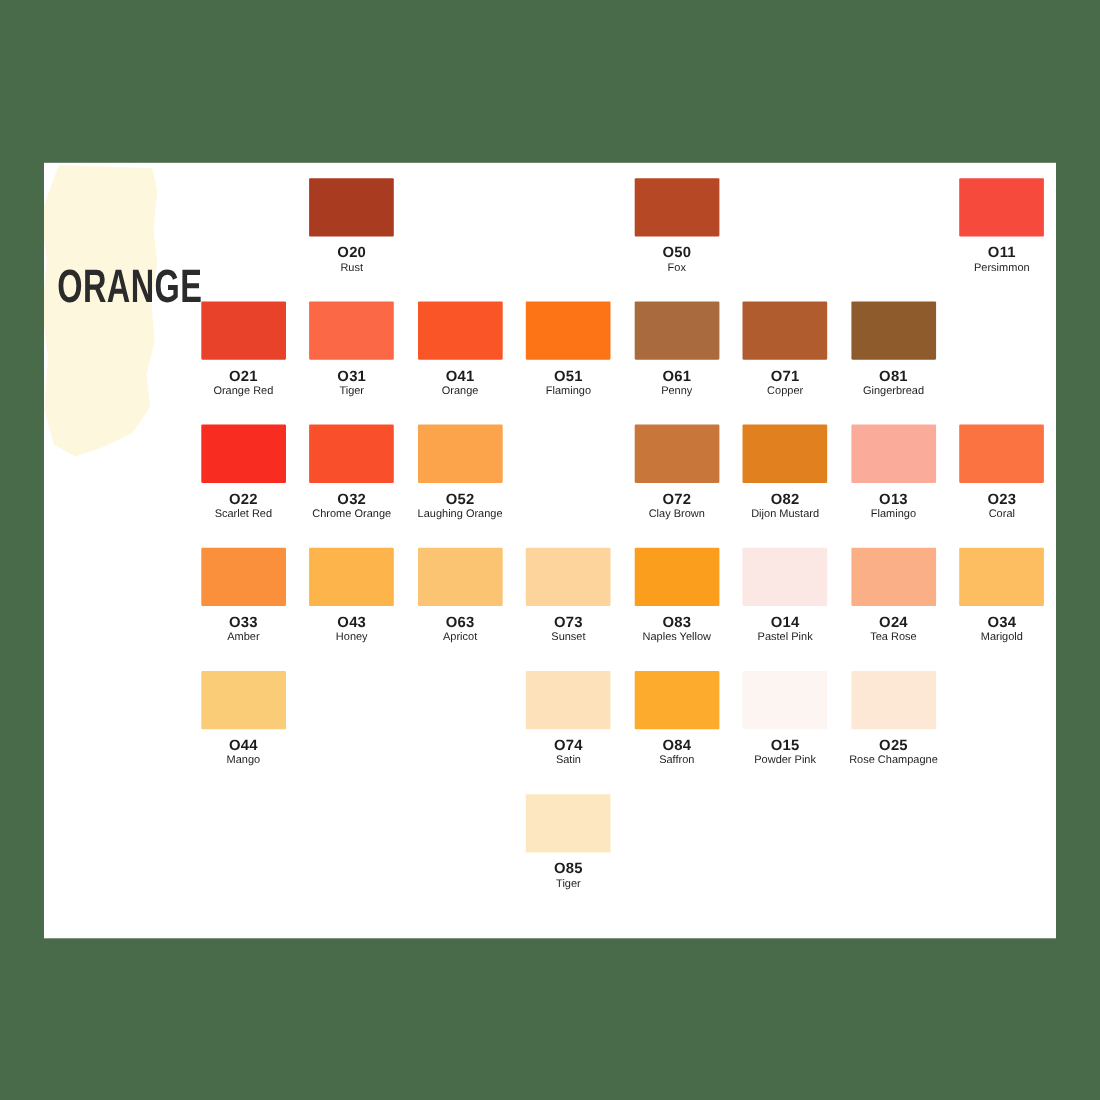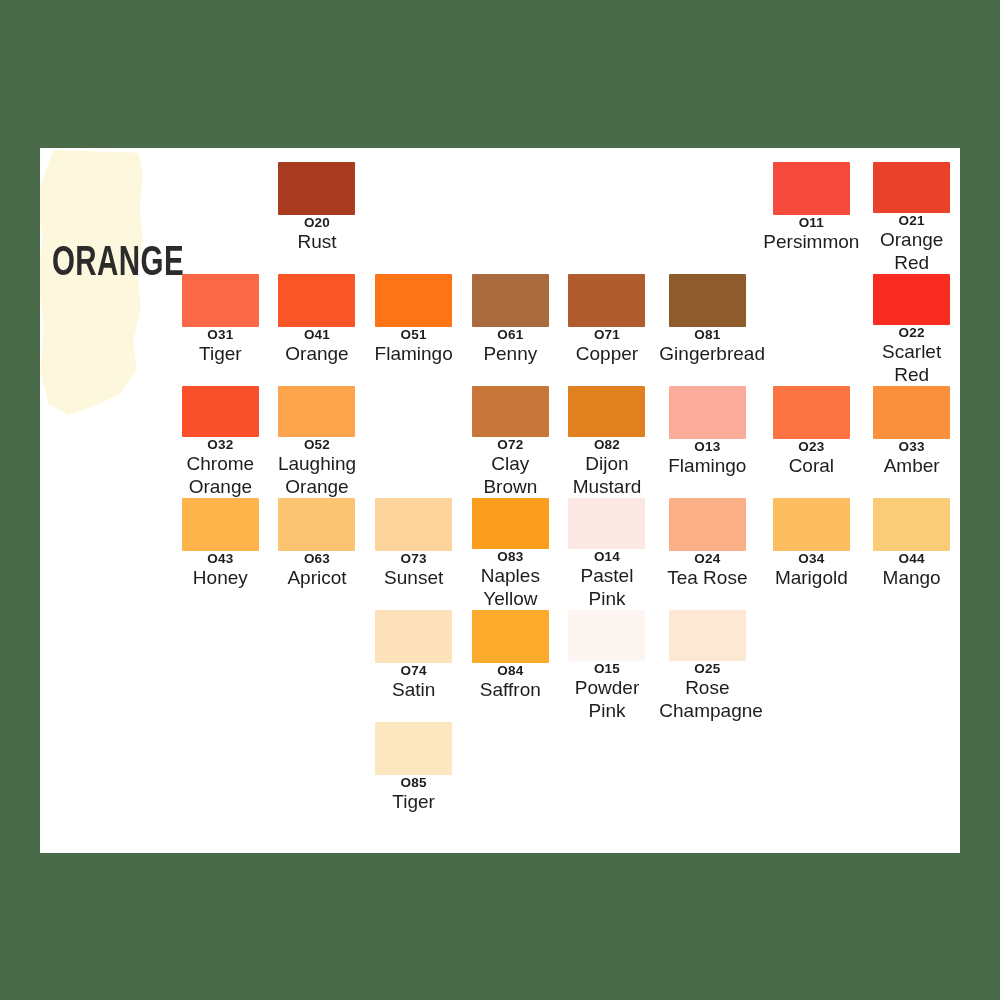--- a/index.html
+++ b/index.html
@@ -62,29 +62,29 @@
   }
   .cell.empty { visibility:hidden; }
 
   .chip {
     width:77px;
     height:53px;
     border-radius:1px;
   }
 
   .code {
-    margin-top:0;
+    margin-top:7px;
     font-size:13.5px;
     font-weight:bold;
     color:#1d1d1d;
     letter-spacing:0.2px;
     line-height:1.18;
   }
   .cname {
-    font-size:19px;
+    font-size:10px;
     color:#1d1d1d;
     line-height:1.18;
     text-align:center;
     max-width:96px;
   }
 </style>
 </head>
 <body style="background: rgb(74, 107, 74);">
 
 <div id="card" style="background: rgb(255, 255, 255);">
@@ -95,20 +95,25 @@
 
   <div id="grid">
       <div class="cell empty"></div>
       <div class="cell">
         <div class="chip" style="background: rgb(169, 59, 32);"></div>
         <div class="code">O20</div>
         <div class="cname">Rust</div>
       </div>
       <div class="cell empty"></div>
       <div class="cell empty"></div>
+      <div class="cell">
+        <div class="chip" style="background: rgb(183, 72, 37);"></div>
+        <div class="code">O50</div>
+        <div class="cname">Fox</div>
+      </div>
       <div class="cell empty"></div>
       <div class="cell empty"></div>
       <div class="cell">
         <div class="chip" style="background: rgb(246, 74, 60);"></div>
         <div class="code">O11</div>
         <div class="cname">Persimmon</div>
       </div>
       <div class="cell">
         <div class="chip" style="background: rgb(232, 67, 42);"></div>
         <div class="code">O21</div>

